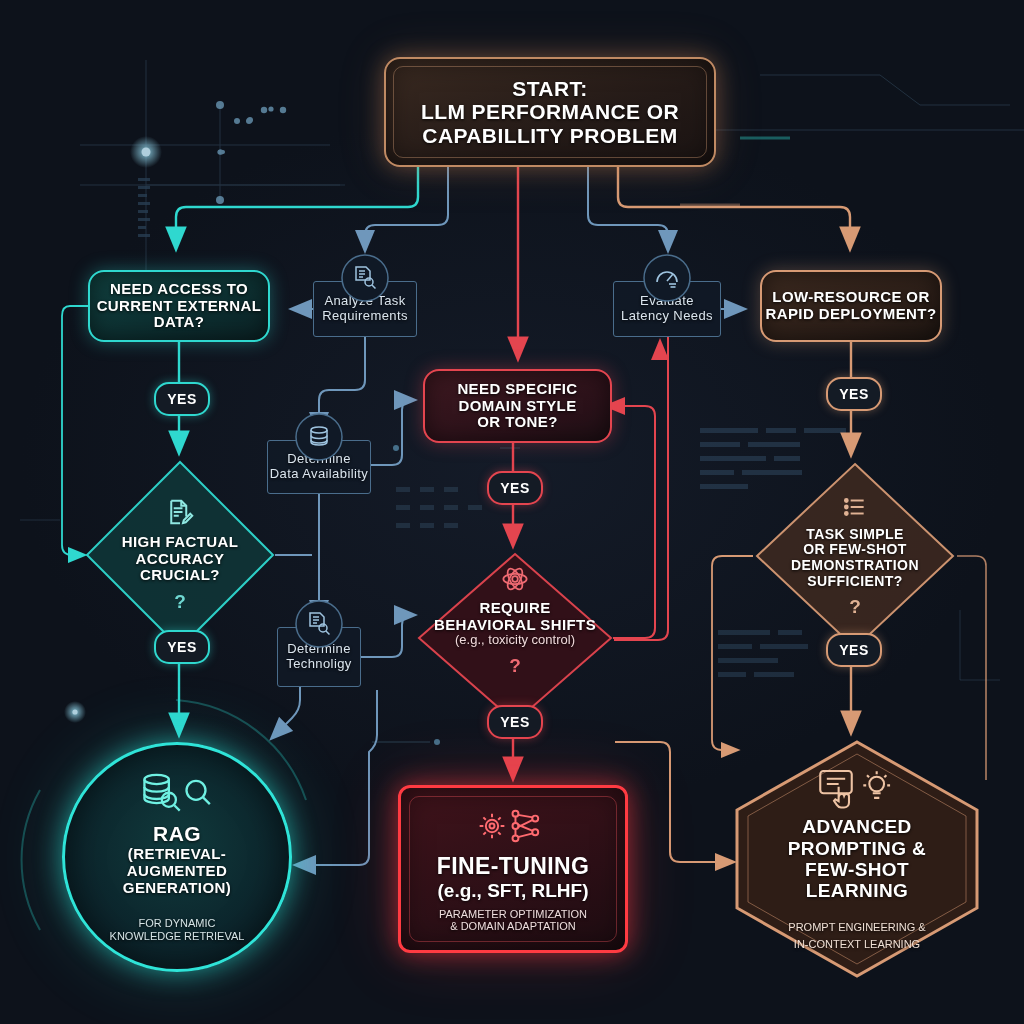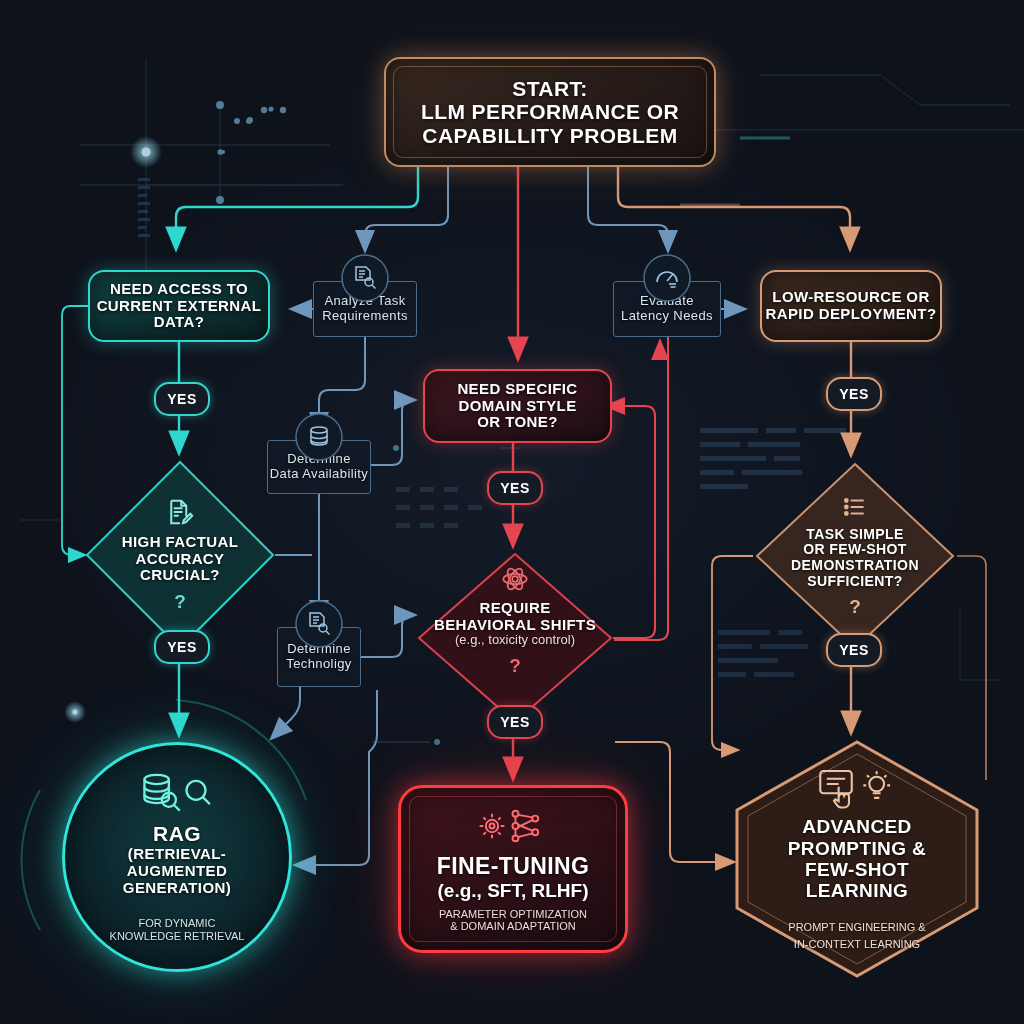--- a/index.html
+++ b/index.html
@@ -74,21 +74,21 @@
   #y3{left:487px;top:471px;} #y4{left:487px;top:705px;}
   #y5{left:826px;top:377px;} #y6{left:826px;top:633px;}
 
   
   #t-rag{left:62px;top:742px;width:230px;height:230px;border-radius:50%;
     border:3px solid #2fe4d8;
     background:radial-gradient(circle at 50% 45%,#103a3c 0%,#0c252c 60%,#0a1a23 100%);
     box-shadow:0 0 26px rgba(47,228,216,.55),0 0 70px rgba(47,228,216,.22),inset 0 0 34px rgba(0,0,0,.55);}
   #t-rag .ttl{font-size:21px;}
   #t-rag .sub{font-size:11px;color:#d6e4e6;margin-top:21px;}
-  #t-ft{left:398px;top:785px;width:230px;height:168px;border-radius:24px;
+  #t-ft{left:398px;top:785px;width:230px;height:168px;border-radius:12px;
     border:3px solid #ff3b42;
     background:linear-gradient(160deg,#40131b,#2c0f16 60%,#1d0c11);
     box-shadow:0 0 26px rgba(255,59,66,.55),0 0 66px rgba(255,59,66,.22),inset 0 0 30px rgba(0,0,0,.55);}
   #t-ft:after{content:"";position:absolute;left:8px;top:8px;right:8px;bottom:8px;
     border:1px solid rgba(255,90,96,.35);border-radius:10px;pointer-events:none;}
   #t-ft .ttl{font-size:23px;}
   #t-ft .ttl2{font-size:19px;font-weight:bold;text-shadow:0 1px 3px rgba(0,0,0,.85);}
   #t-ft .sub{font-size:11px;color:#eedddd;margin-top:6px;}
   #t-hex{left:737px;top:740px;width:240px;height:238px;}
   #t-hex .inner{position:absolute;left:0;top:0;width:100%;height:100%;

